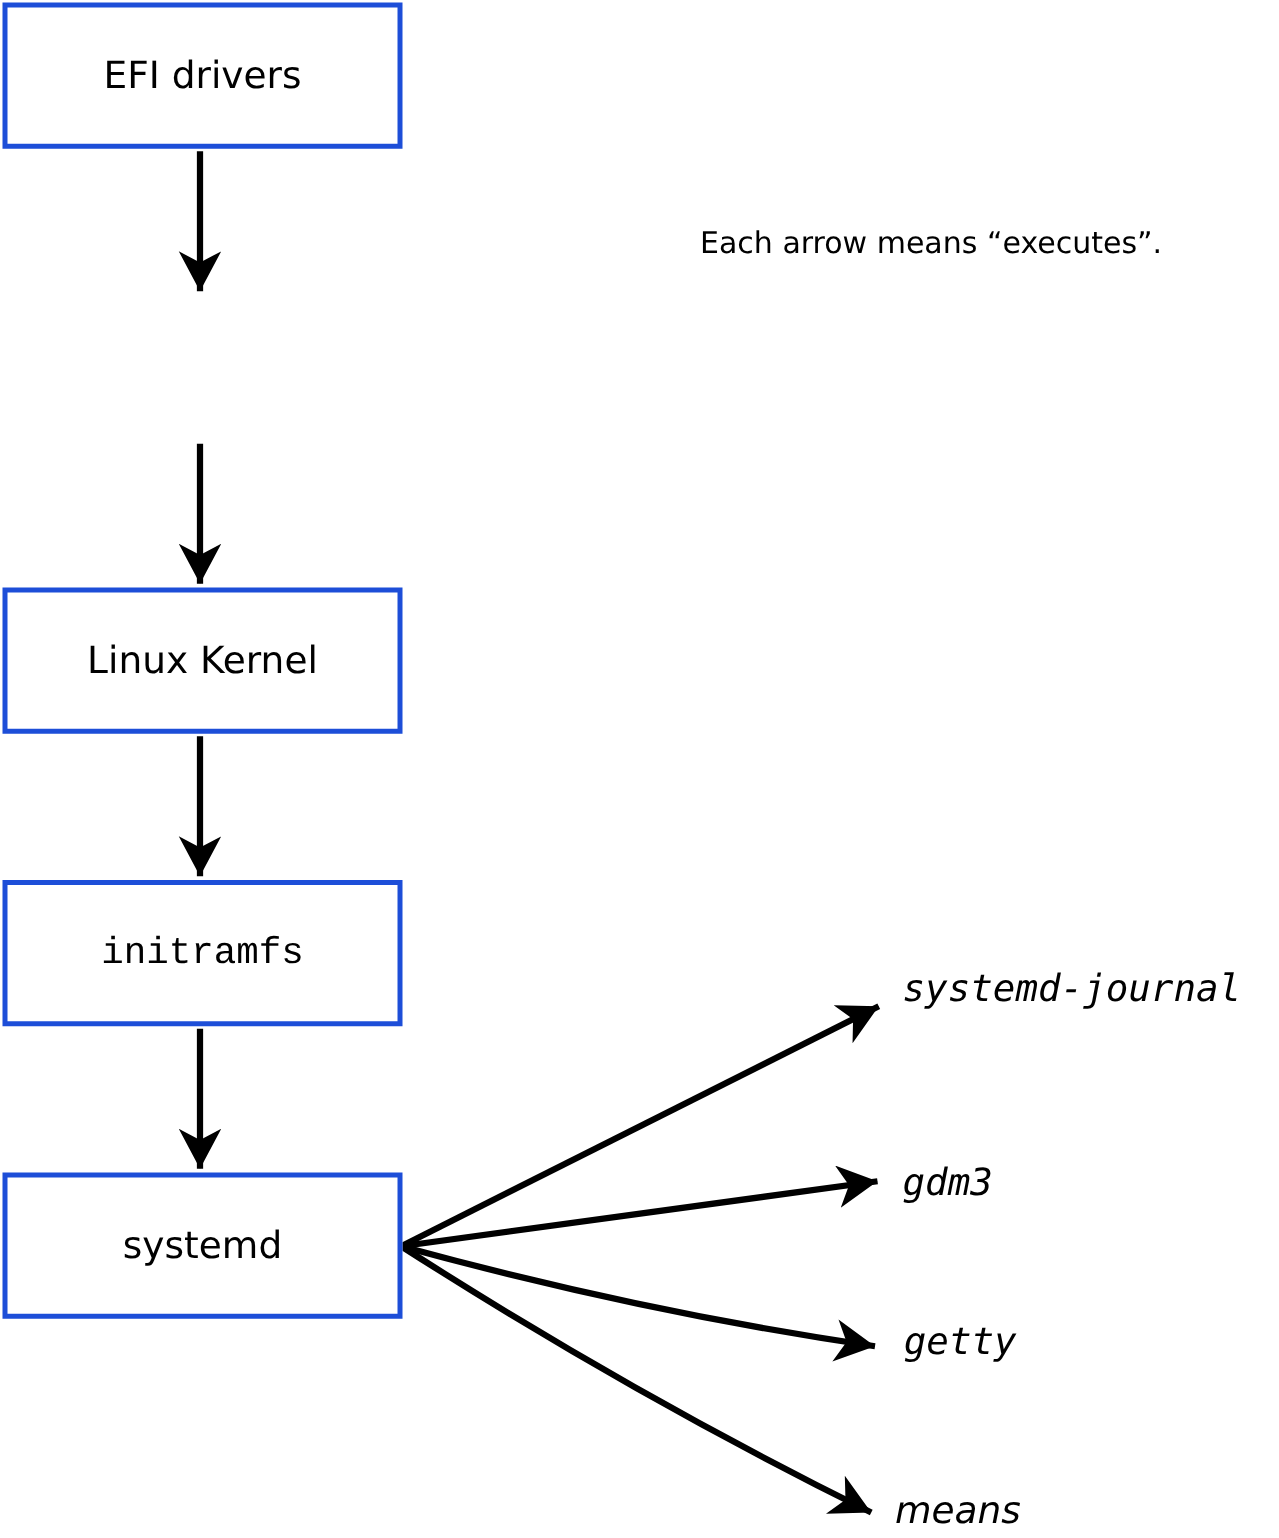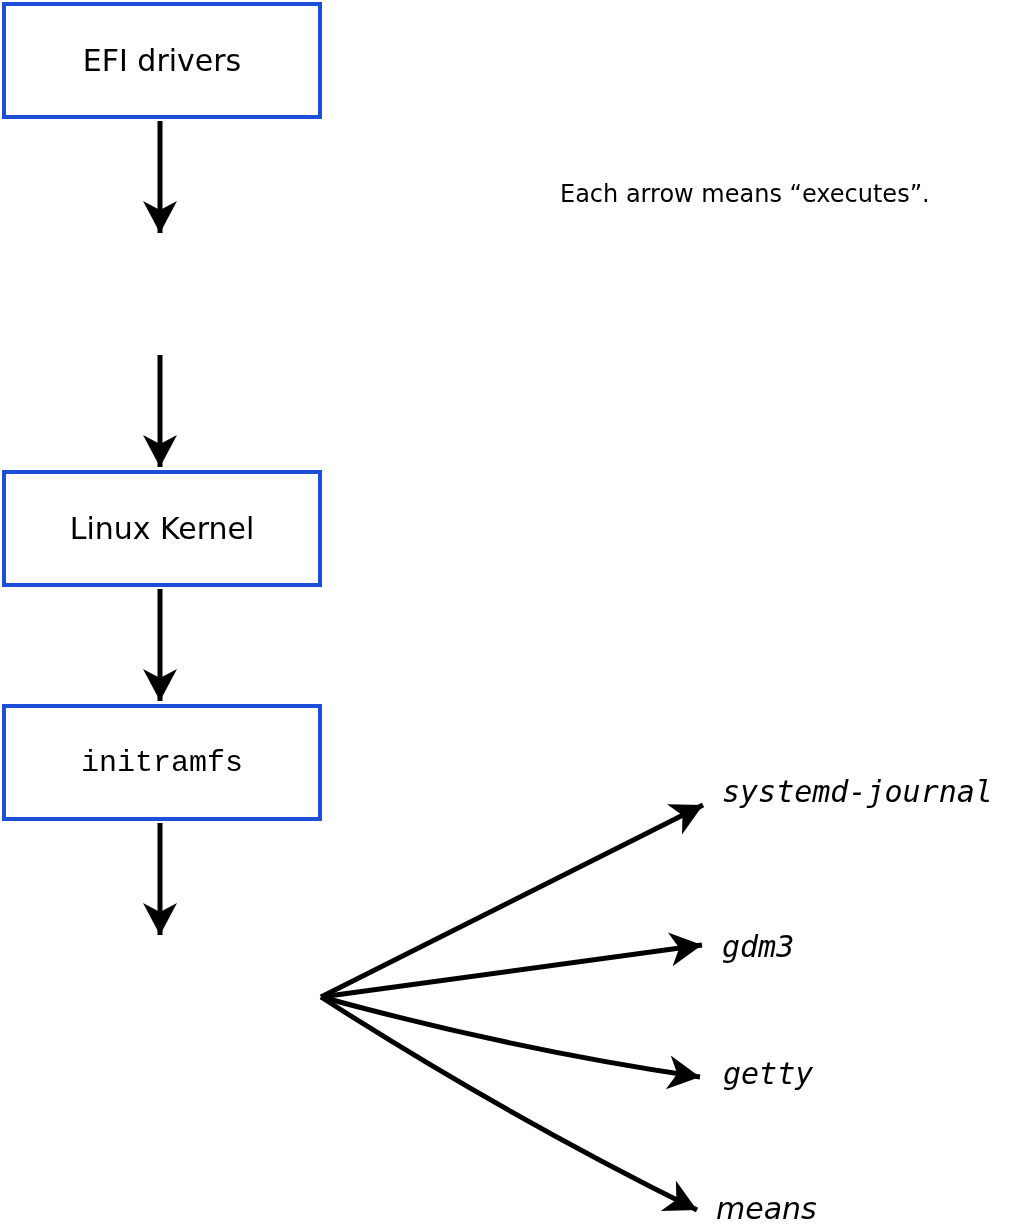--- a/index.html
+++ b/index.html
@@ -100,20 +100,23 @@
 
   <div class="node-box" id="box-efi">
     <span class="box-label">EFI drivers</span>
   </div>
   <div class="node-box" id="box-kernel">
     <span class="box-label">Linux Kernel</span>
   </div>
   <div class="node-box" id="box-initramfs">
     <span class="box-label">initramfs</span>
   </div>
+  <div class="node-box" id="box-systemd">
+    <span class="box-label">systemd</span>
+  </div>
 
   <div class="target-label mono" id="target-journal">systemd-journal</div>
   <div class="target-label mono" id="target-gdm3">gdm3</div>
   <div class="target-label mono" id="target-getty">getty</div>
   <div class="target-label" id="target-sshd">means</div>
 
   <div class="caption">Each arrow means “executes”.</div>
 
 </div>
 

